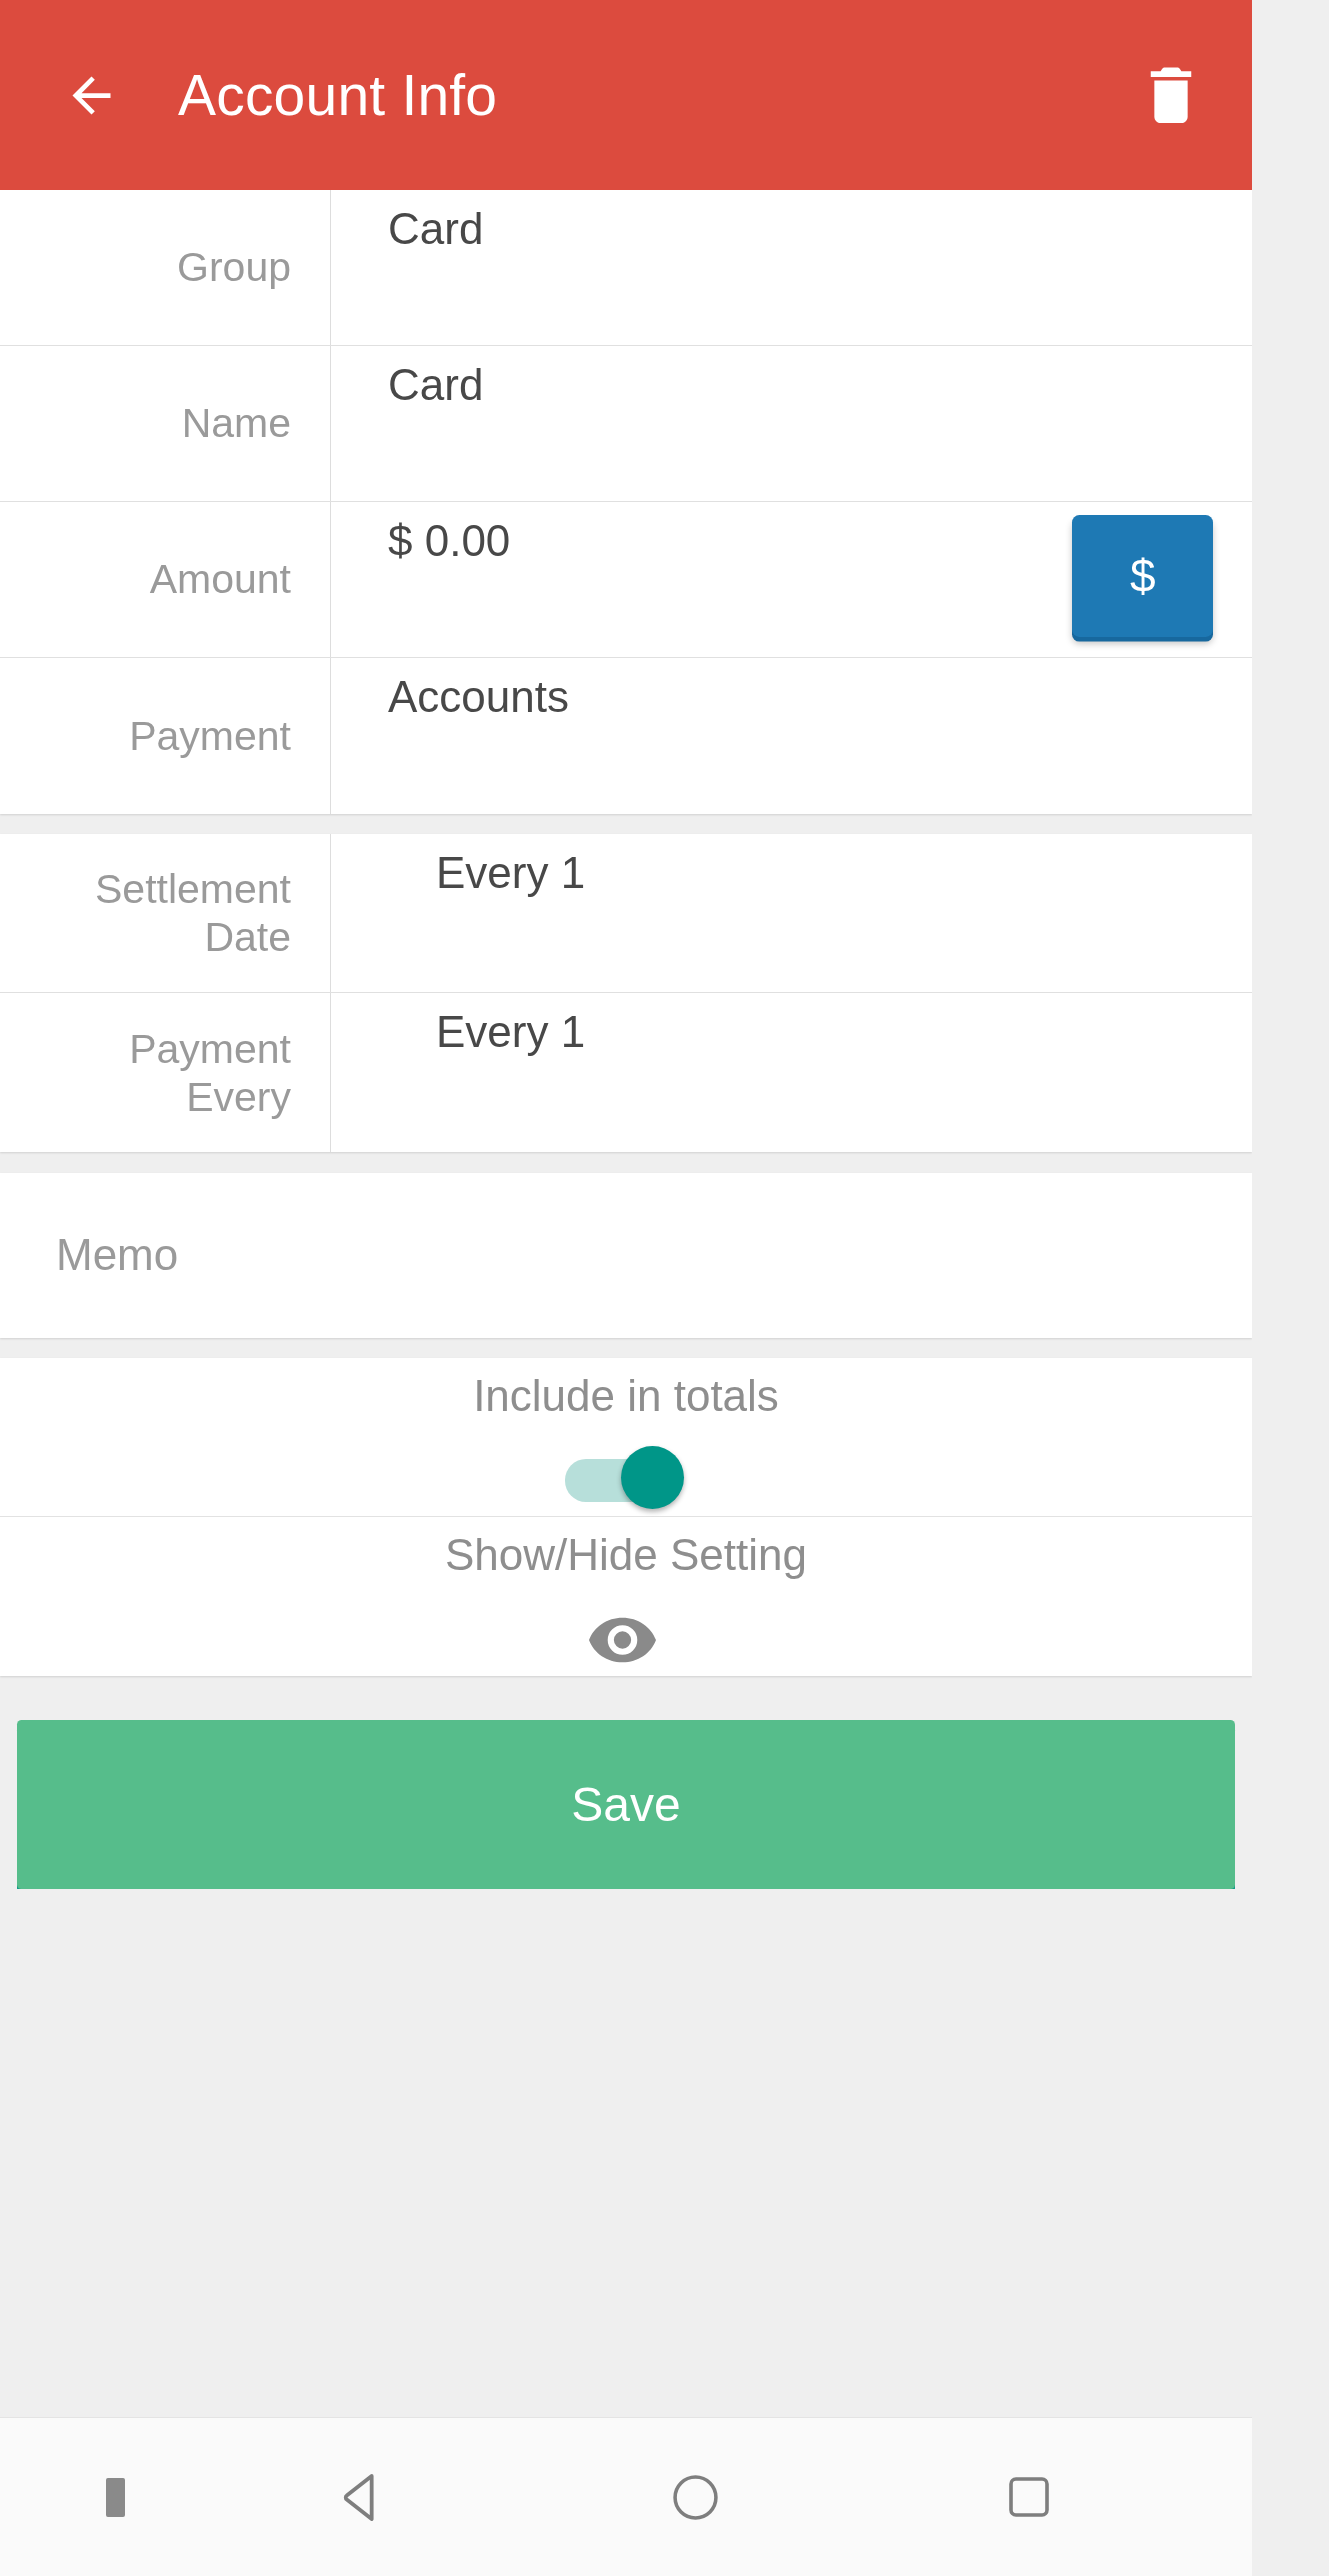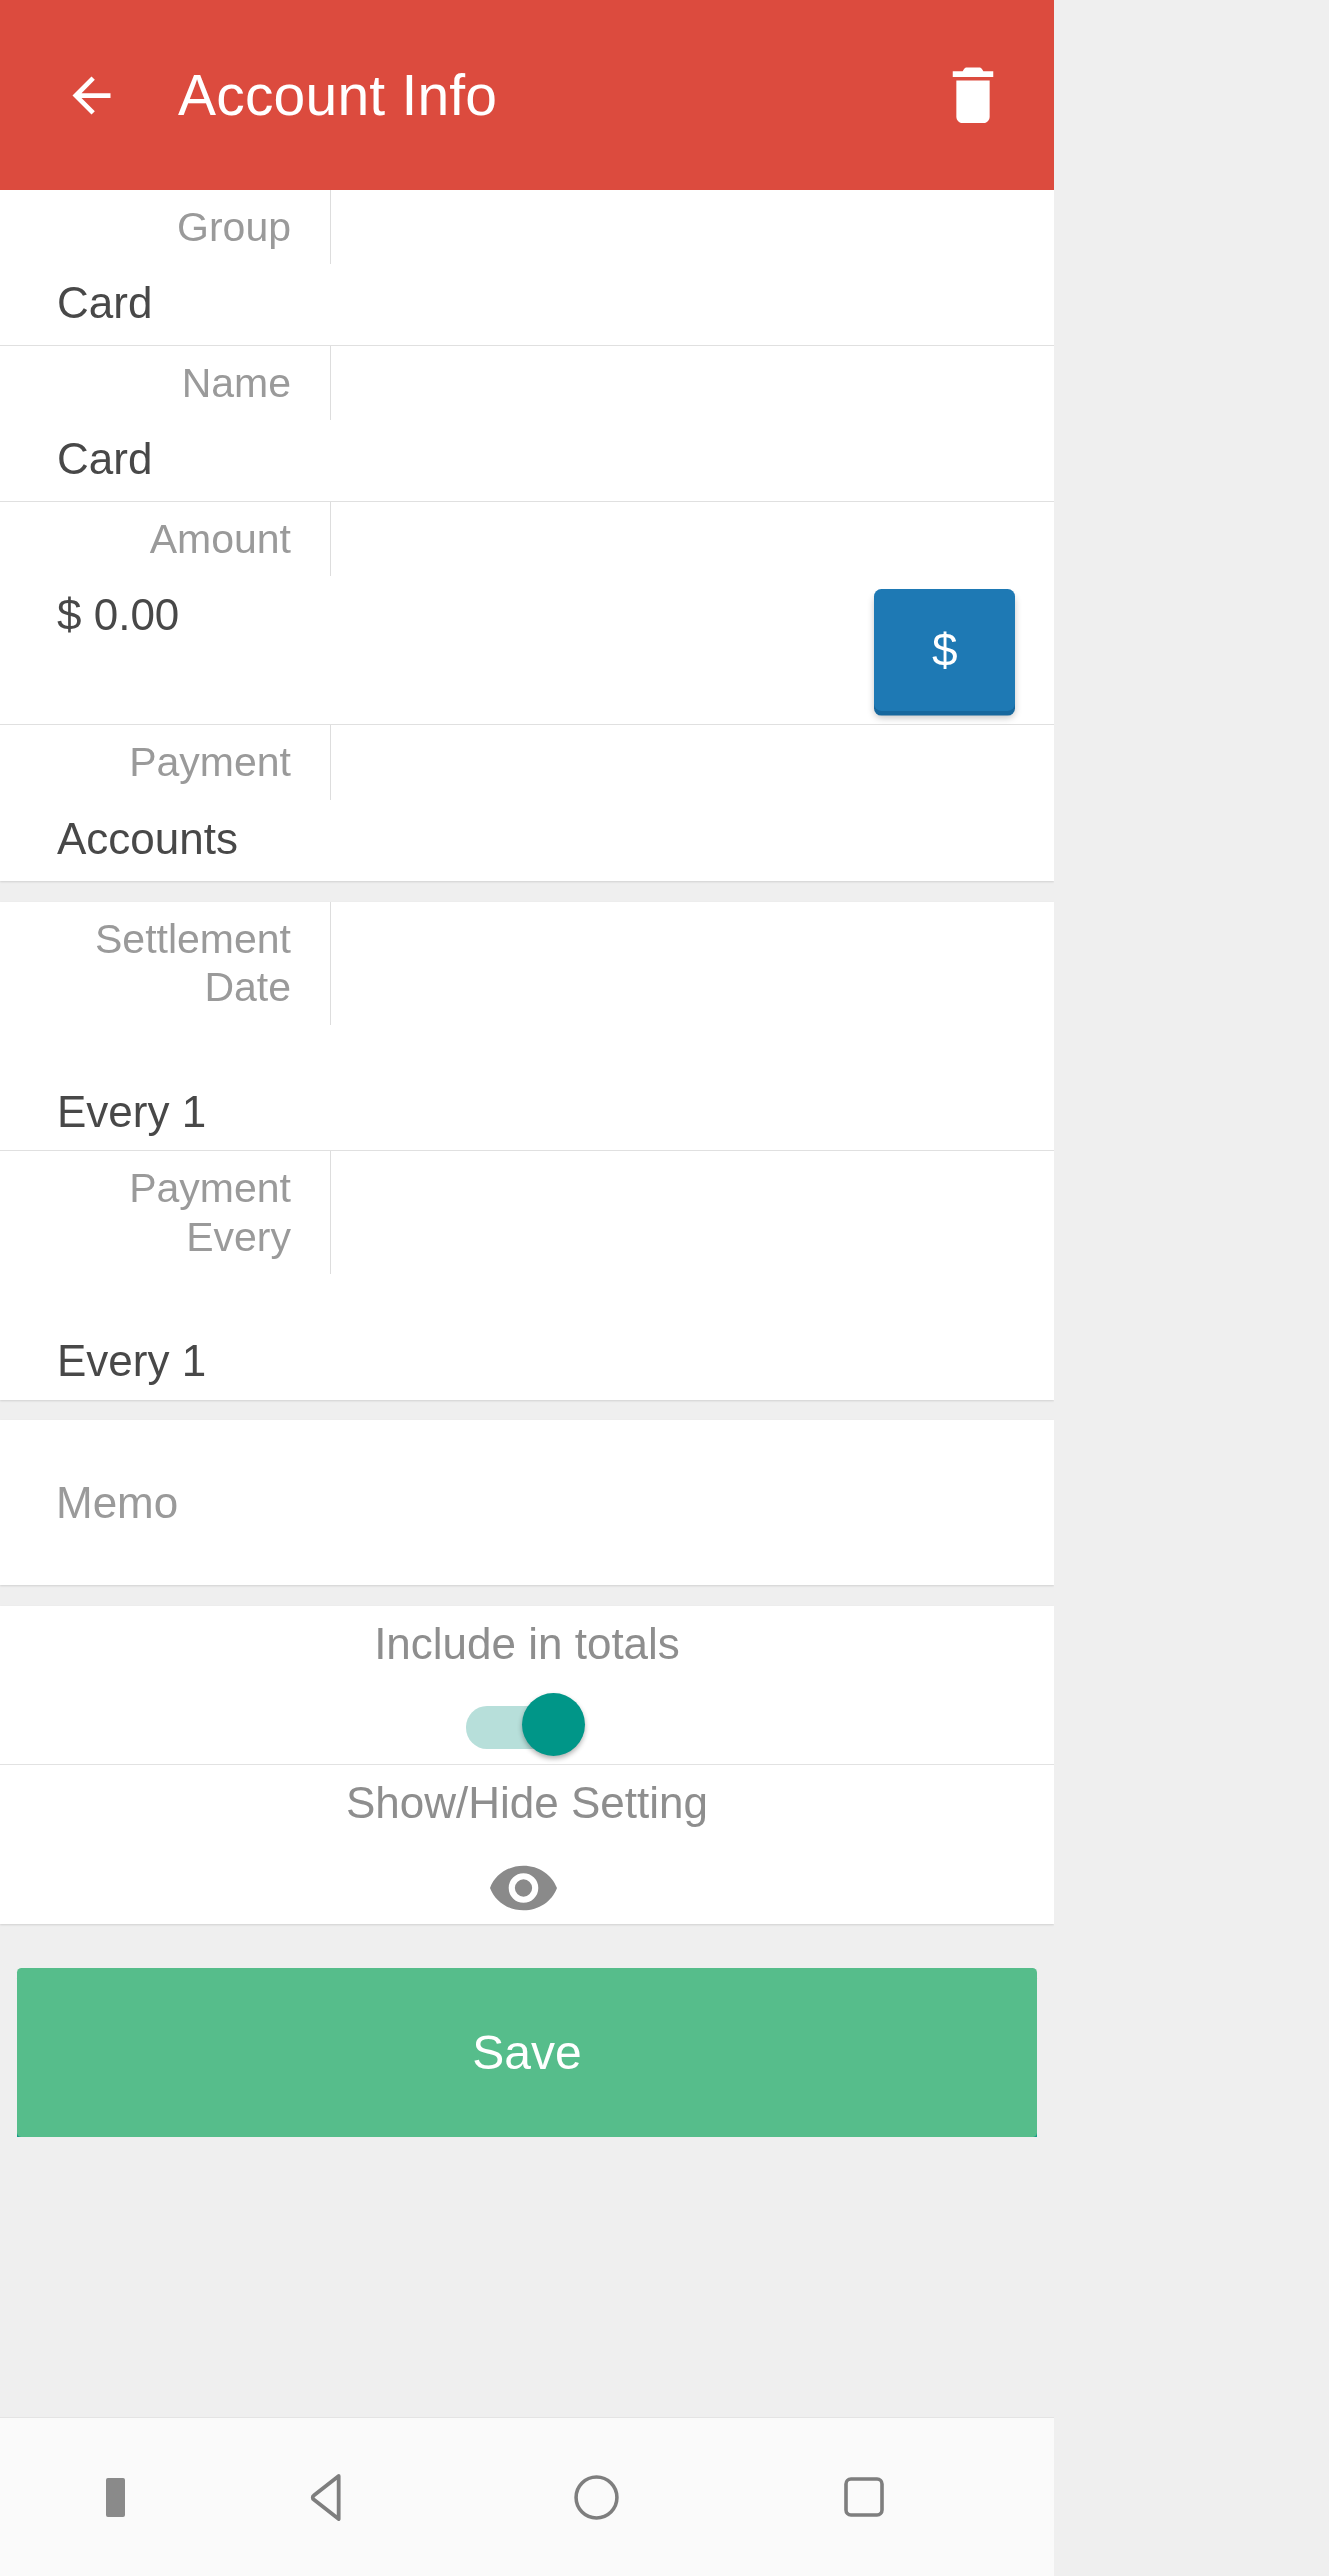--- a/index.html
+++ b/index.html
@@ -7,21 +7,21 @@
   html, body {
     width: 1330px;
     height: 2576px;
     background: #EFEFEF;
     font-family: "Liberation Sans", sans-serif;
     -webkit-font-smoothing: antialiased;
   }
 
   .screen {
     position: relative;
-    width: 1054px;
+    width: 1252px;
     height: 2576px;
     background: #EFEFEF;
     overflow: hidden;
     display: flex;
     flex-direction: column;
   }
 
   
   .appbar {
     height: 190px;
@@ -83,21 +83,20 @@
   }
 
   
   .row {
     display: flex;
     align-items: stretch;
     border-bottom: 1.9px solid #E0E0E0;
     background: #FFFFFF;
     min-height: 156px;
     position: relative;
-    flex-direction: column;
   }
   .row:last-child { border-bottom: none; }
 
   .row-label {
     width: 331px;
     flex: none;
     border-right: 1.9px solid #DDDDDD;
     display: flex;
     align-items: center;
     justify-content: flex-end;

